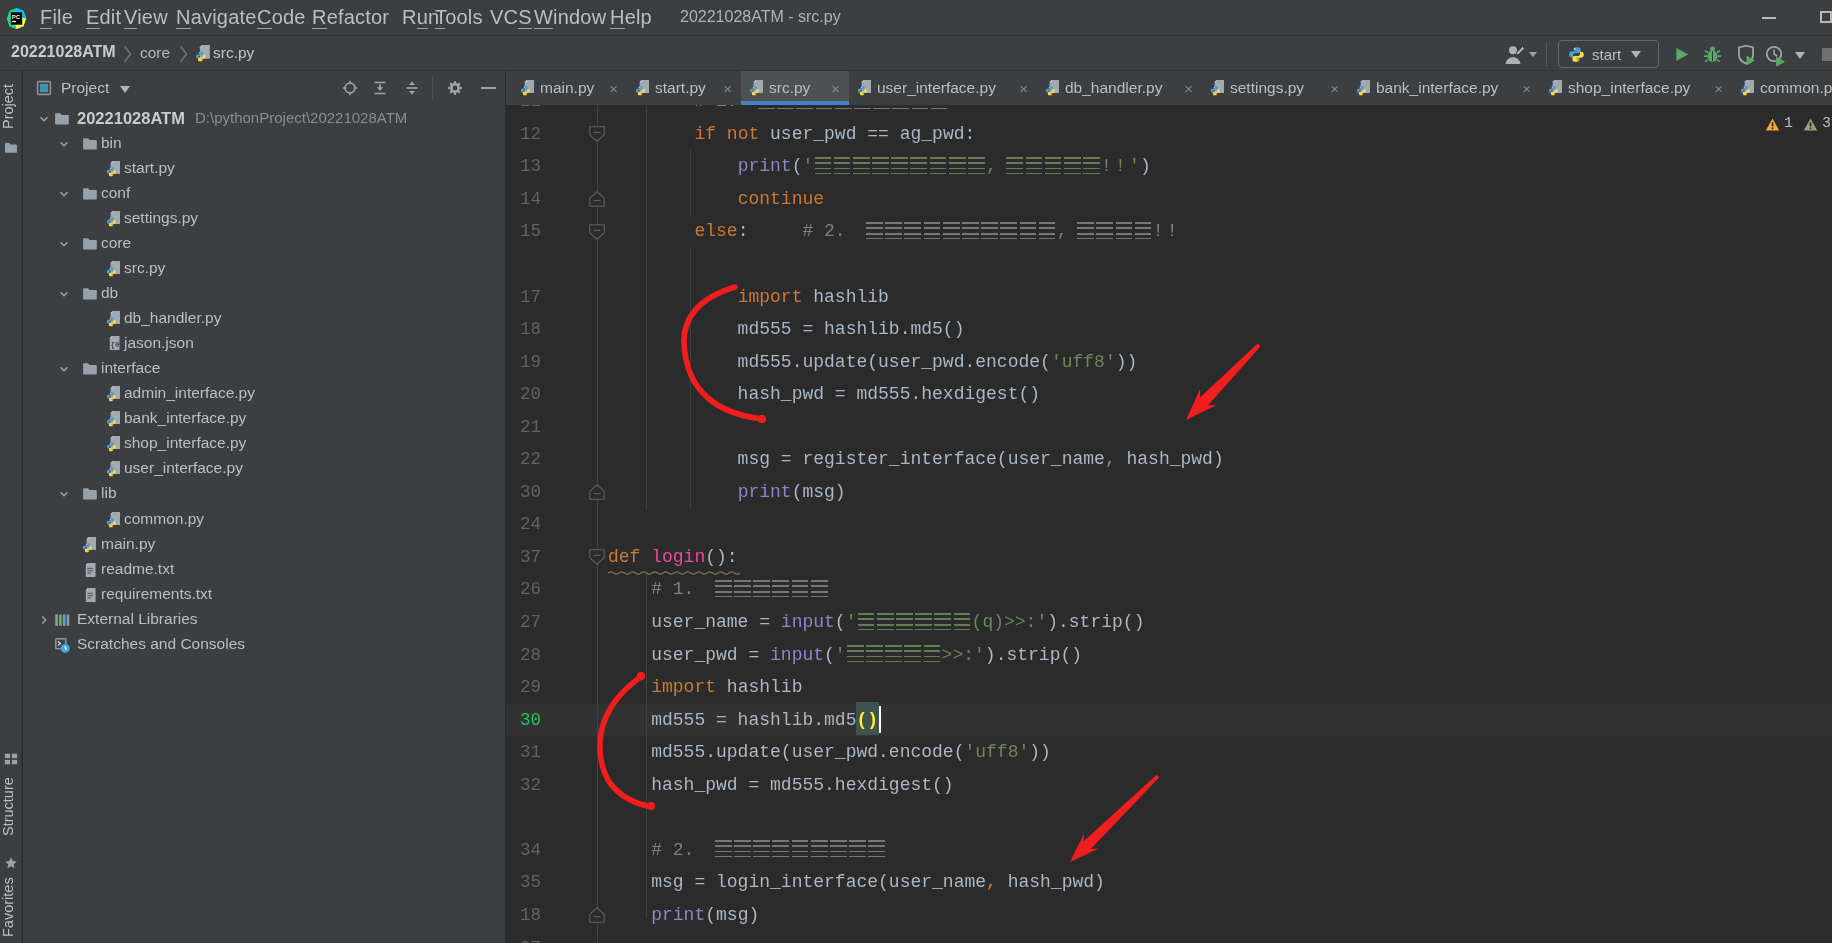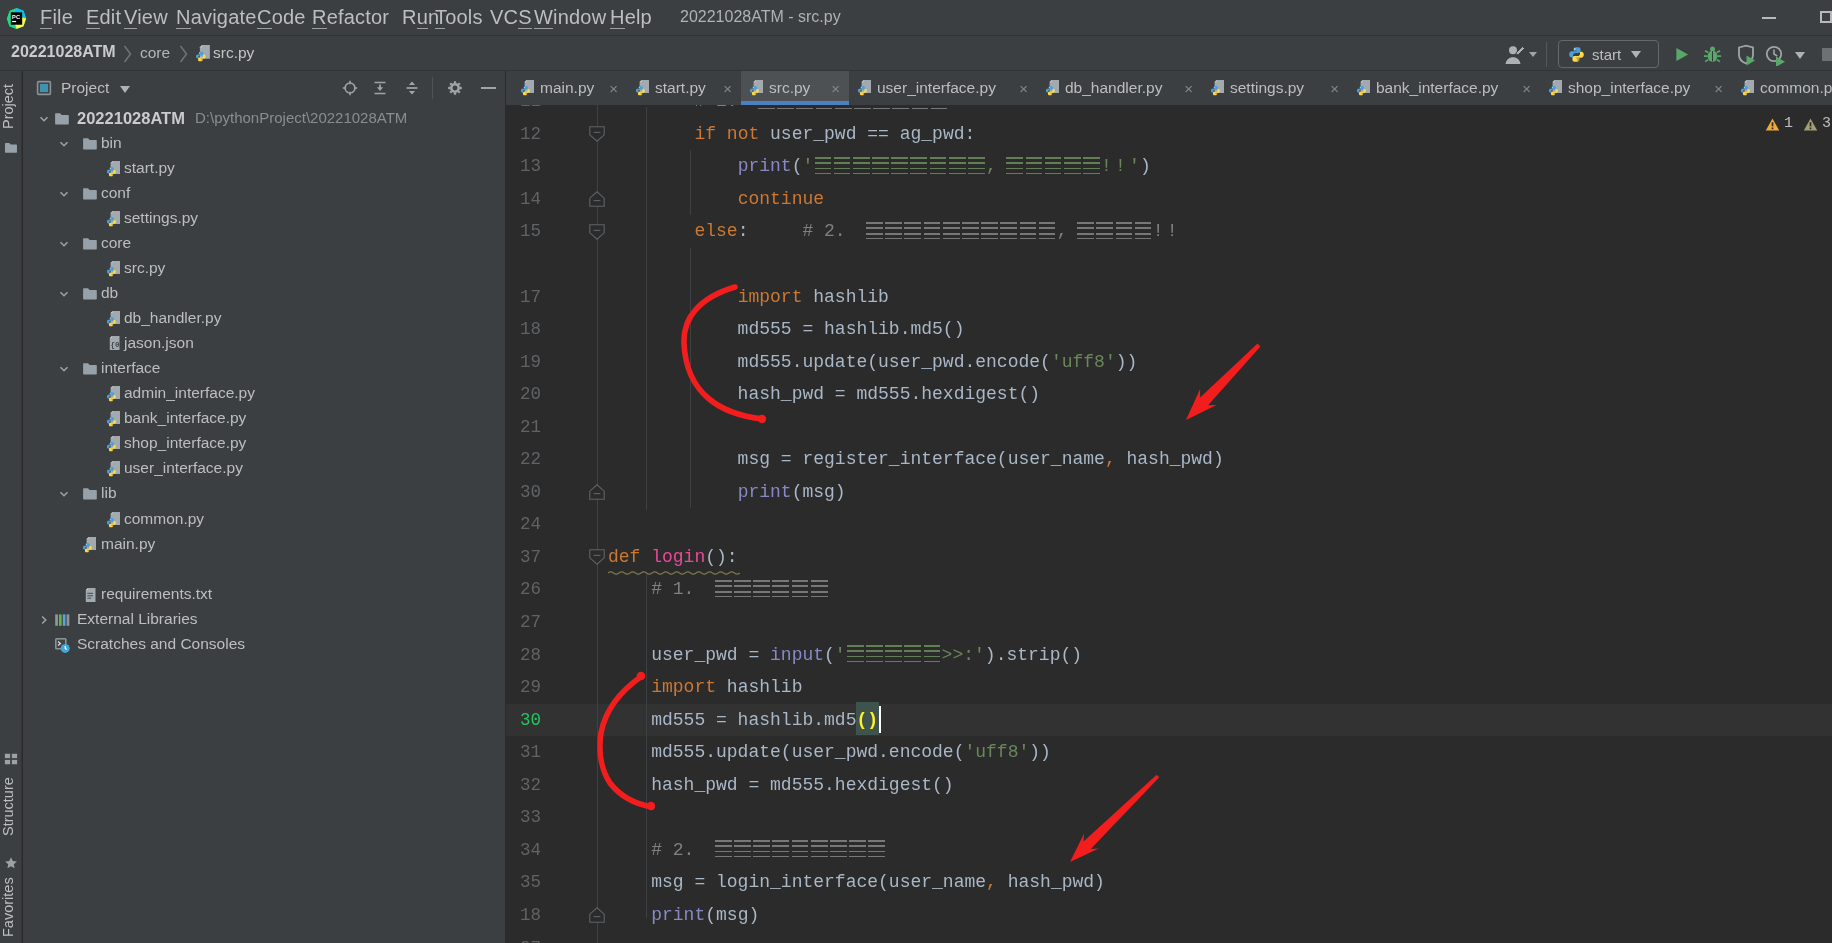--- a/index.html
+++ b/index.html
@@ -352,20 +352,26 @@
         <use href="#pyfile"></use>
       </svg>
       <span class="tl" style="left:101px">common.py</span>
     </div>
 <div class="trow" style="top:460.5px">
       <svg class="ti" style="left:59px" width="16" height="16" viewBox="0 0 16 16">
         <use href="#pyfile"></use>
       </svg>
       <span class="tl" style="left:78px">main.py</span>
     </div>
+<div class="trow" style="top:485.6px">
+      <svg class="ti" style="left:59px" width="16" height="16" viewBox="0 0 16 16">
+        <use href="#txt"></use>
+      </svg>
+      <span class="tl" style="left:78px">readme.txt</span>
+    </div>
 <div class="trow" style="top:510.6px">
       <svg class="ti" style="left:59px" width="16" height="16" viewBox="0 0 16 16">
         <use href="#txt"></use>
       </svg>
       <span class="tl" style="left:78px">requirements.txt</span>
     </div>
 <div class="trow" style="top:535.7px">
       <svg class="tc" style="left:14px" width="14" height="14" viewBox="0 0 14 14">
         <path d="M5.2 3.5 8.7 7 5.2 10.5" fill="none" stroke="#9da1a4" stroke-width="1.6"></path>
       </svg>
@@ -398,27 +404,26 @@
 <div class="cl" style="top:175.5px"><span class="num">17</span><span class="ct">            <span class="kw">import</span> hashlib</span></div>
 <div class="cl" style="top:208.0px"><span class="num">18</span><span class="ct">            md555 = hashlib.md5()</span></div>
 <div class="cl" style="top:240.6px"><span class="num">19</span><span class="ct">            md555.update(user_pwd.encode(<span class="st">'uff8'</span>))</span></div>
 <div class="cl" style="top:273.1px"><span class="num">20</span><span class="ct">            hash_pwd = md555.hexdigest()</span></div>
 <div class="cl" style="top:305.7px"><span class="num">21</span><span class="ct"></span></div>
 <div class="cl" style="top:338.2px"><span class="num">22</span><span class="ct">            msg = register_interface(user_name<span class="kw">,</span> hash_pwd)</span></div>
 <div class="cl" style="top:370.8px"><span class="num">30</span><span class="ct">            <span class="bi">print</span>(msg)</span></div>
 <div class="cl" style="top:403.3px"><span class="num">24</span><span class="ct"></span></div>
 <div class="cl" style="top:435.9px"><span class="num">37</span><span class="ct"><span class="kw">def</span> <span class="fn">login</span>():</span></div>
 <div class="cl" style="top:468.4px"><span class="num">26</span><span class="ct">    <span class="cm"># 1.<i class="fs"></i><i class="cj"></i><i class="cj"></i><i class="cj"></i><i class="cj"></i><i class="cj"></i><i class="cj"></i></span></span></div>
-<div class="cl" style="top:501.0px"><span class="num">27</span></div>
+<div class="cl" style="top:501.0px"><span class="num">27</span><span class="ct">    user_name = <span class="bi">input</span>(<span class="st">'<i class="cj"></i><i class="cj"></i><i class="cj"></i><i class="cj"></i><i class="cj"></i><i class="cj"></i>(q)&gt;&gt;:'</span>).strip()</span></div>
 <div class="cl" style="top:533.5px"><span class="num">28</span><span class="ct">    user_pwd = <span class="bi">input</span>(<span class="st">'<i class="cj"></i><i class="cj"></i><i class="cj"></i><i class="cj"></i><i class="cj"></i>&gt;&gt;:'</span>).strip()</span></div>
 <div class="cl" style="top:566.1px"><span class="num">29</span><span class="ct">    <span class="kw">import</span> hashlib</span></div>
 <div class="cl" style="top:598.6px"><span class="num cur">30</span><span class="ct">    md555 = hashlib.md5<span class="mp">()</span></span></div>
 <div class="cl" style="top:631.2px"><span class="num">31</span><span class="ct">    md555.update(user_pwd.encode(<span class="st">'uff8'</span>))</span></div>
 <div class="cl" style="top:663.8px"><span class="num">32</span><span class="ct">    hash_pwd = md555.hexdigest()</span></div>
-<div class="cl" style="top:696.3px"><span class="num">33</span><span class="ct"></span></div>
 <div class="cl" style="top:728.9px"><span class="num">34</span><span class="ct">    <span class="cm"># 2.<i class="fs"></i><i class="cj"></i><i class="cj"></i><i class="cj"></i><i class="cj"></i><i class="cj"></i><i class="cj"></i><i class="cj"></i><i class="cj"></i><i class="cj"></i></span></span></div>
 <div class="cl" style="top:761.4px"><span class="num">35</span><span class="ct">    msg = login_interface(user_name<span class="kw">,</span> hash_pwd)</span></div>
 <div class="cl" style="top:793.9px"><span class="num">18</span><span class="ct">    <span class="bi">print</span>(msg)</span></div>
 <div class="cl" style="top:826.5px"><span class="num">37</span><span class="ct"></span></div>
   <svg class="abs" style="left:102px;top:465px" width="132" height="5" viewBox="0 0 132 5">
         <path d="M0 3 q2.75 -2.2 5.5 0 t5.5 0 t5.5 0 t5.5 0 t5.5 0 t5.5 0 t5.5 0 t5.5 0 t5.5 0 t5.5 0 t5.5 0 t5.5 0 t5.5 0 t5.5 0 t5.5 0 t5.5 0 t5.5 0 t5.5 0 t5.5 0 t5.5 0 t5.5 0 t5.5 0 t5.5 0 t5.5 0" fill="none" stroke="#7e784d" stroke-width="1.1"></path>
       </svg>
   <svg class="fold" style="top:21.0px" width="16" height="16" viewBox="0 0 16 16">
         <path class="fp" d="M0.8 0.8 H15.2 V8.8 L8 15.2 0.8 8.8 Z"></path>
         <path class="fp" d="M4.6 6.4h6.8"></path>

